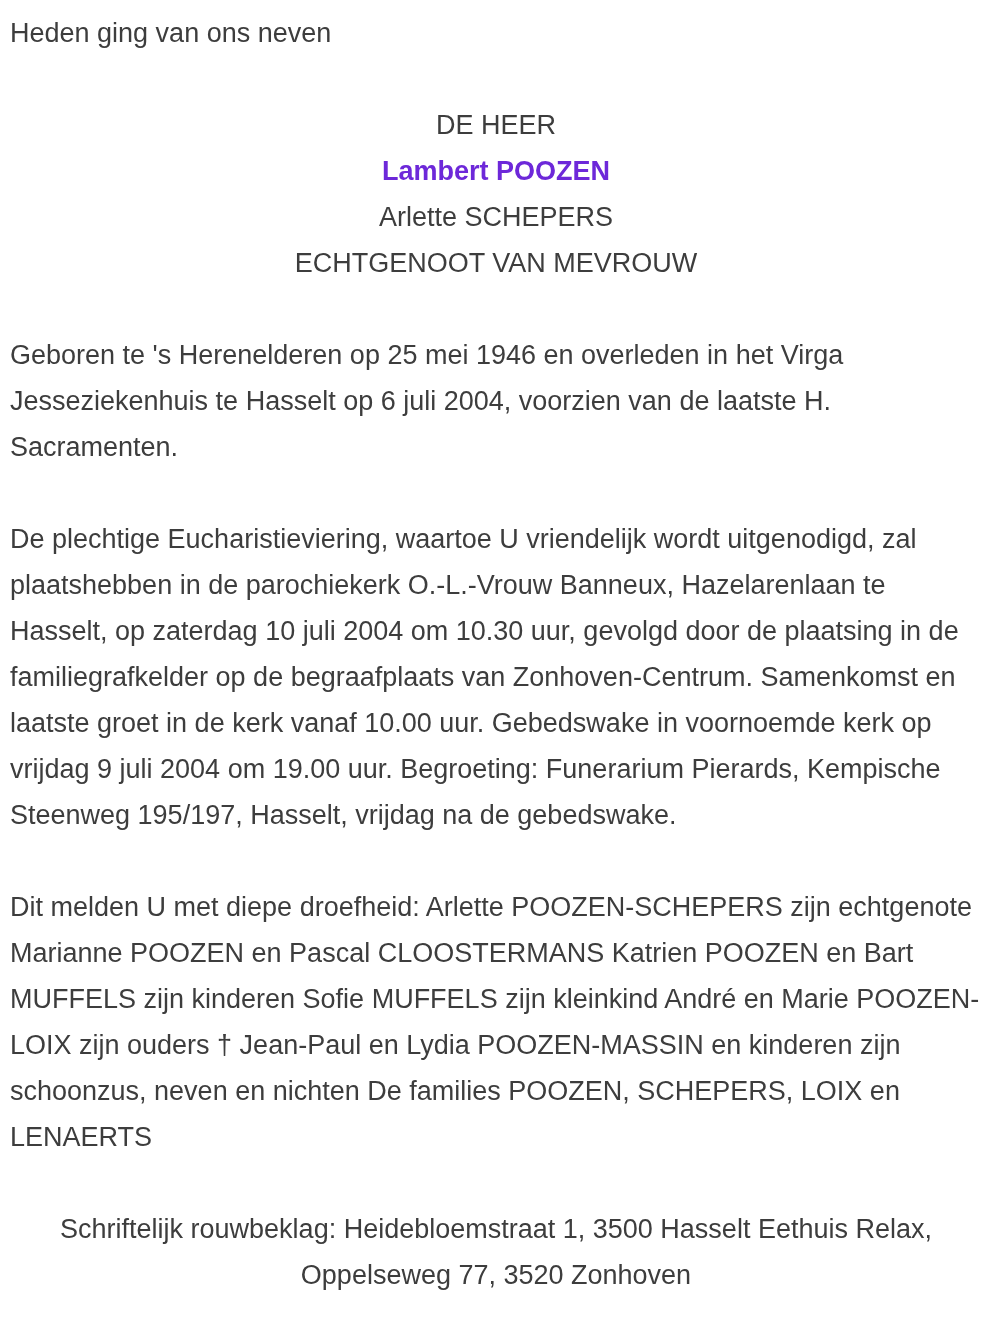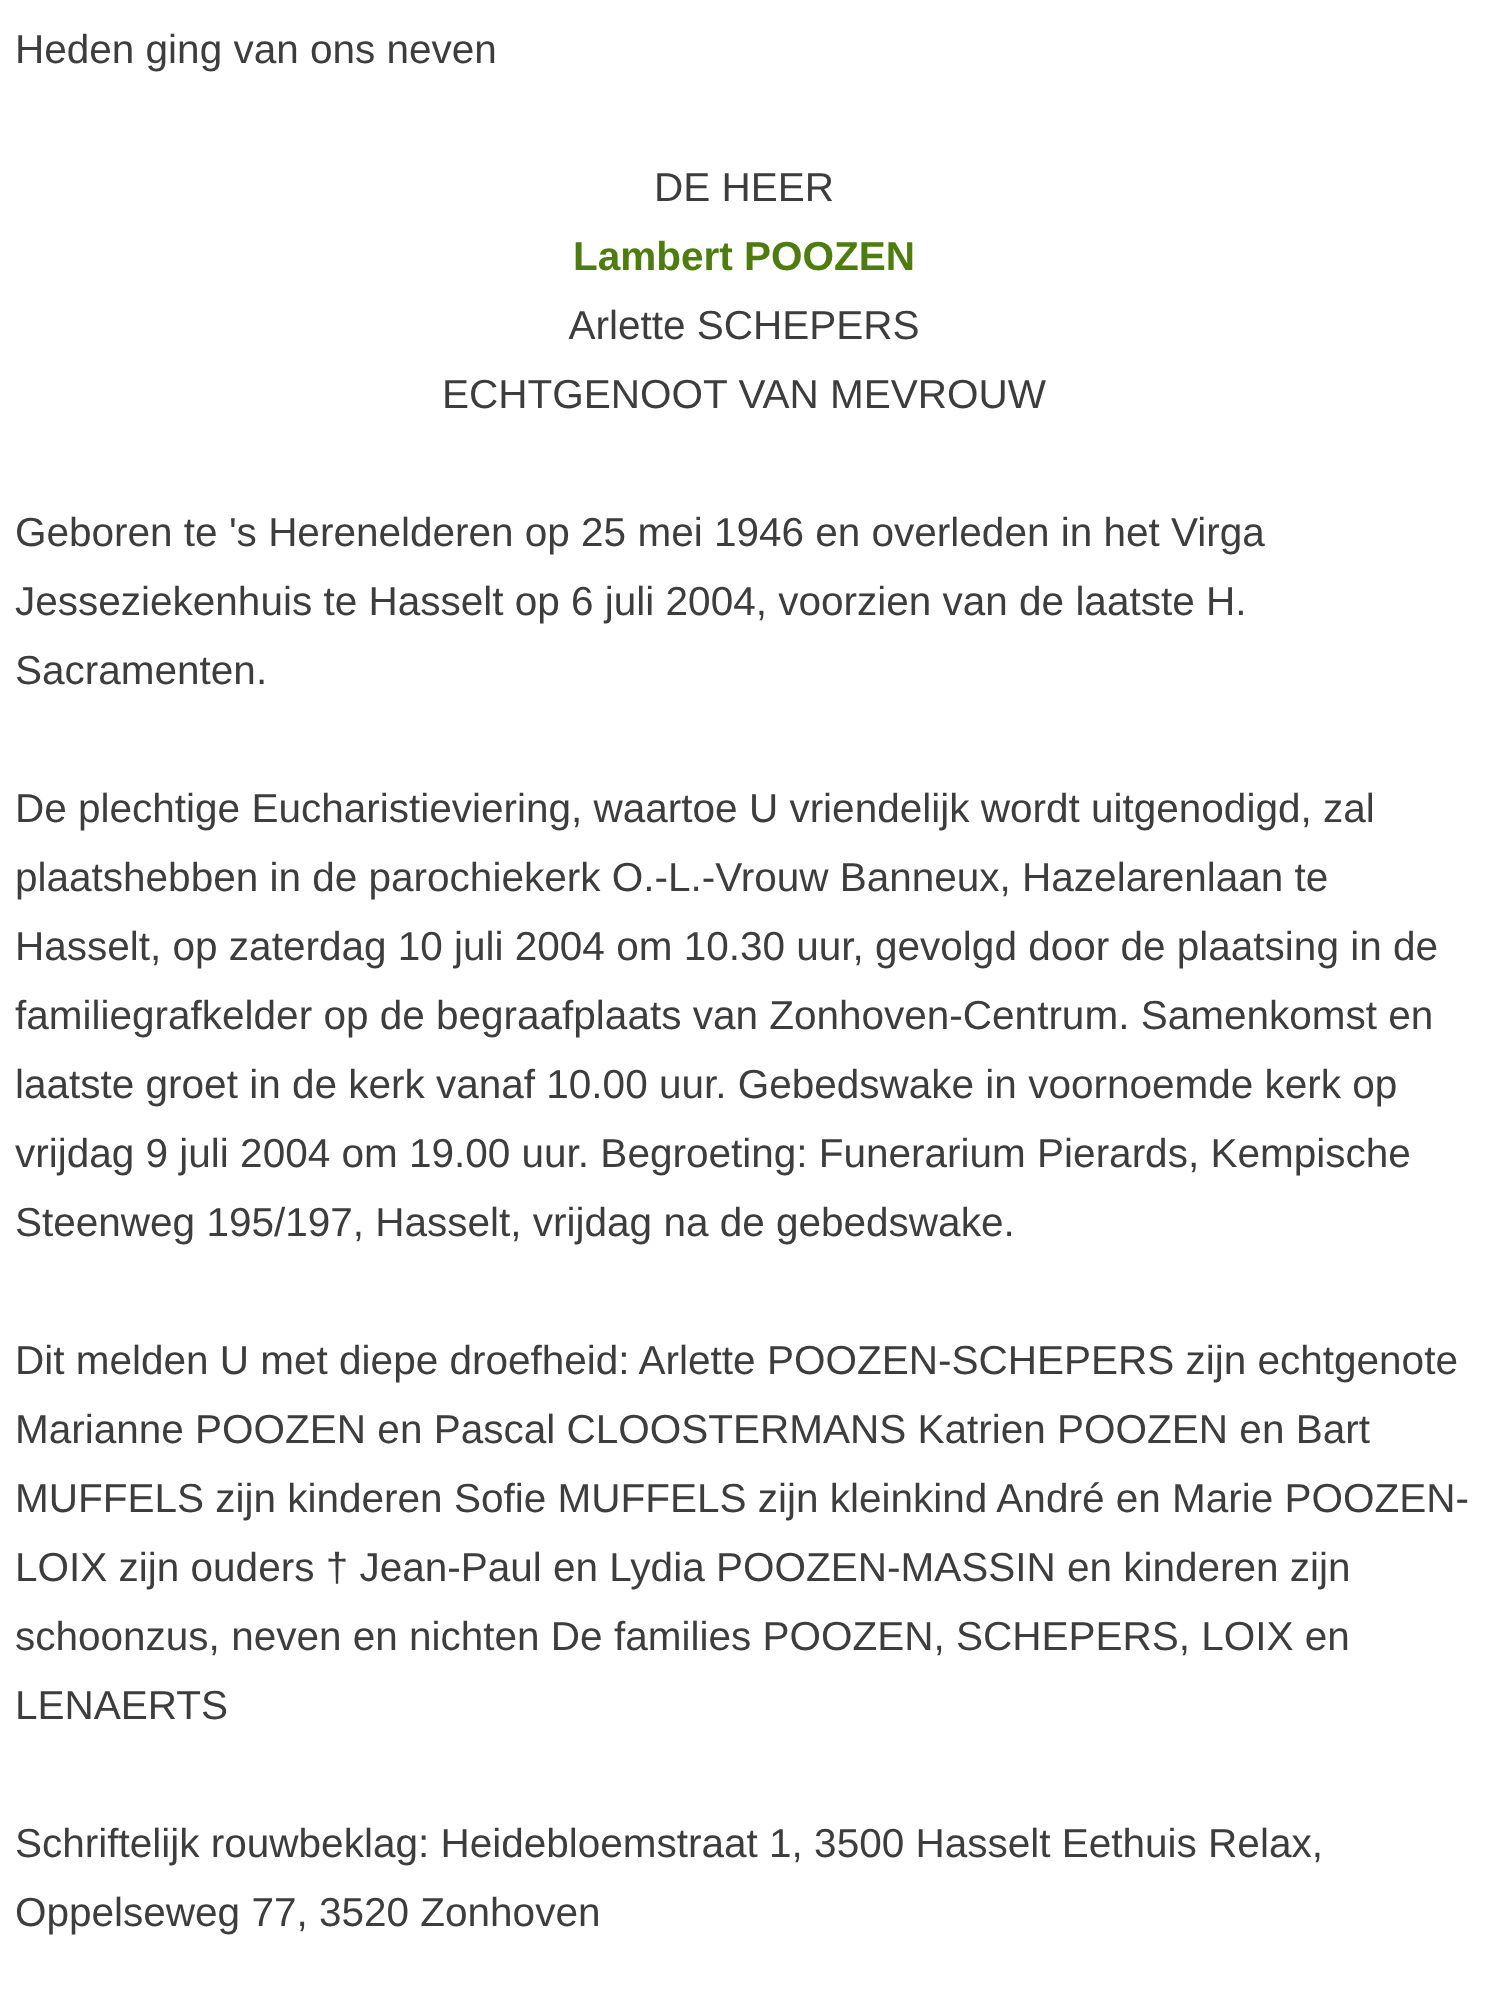--- a/index.html
+++ b/index.html
@@ -16,28 +16,29 @@
       font-size: 27px;
       line-height: 46px;
       padding: 10px 18px 0 10px;
       -webkit-font-smoothing: antialiased;
     }
     .para {
       margin: 0 0 46px 0;
     }
     .para:last-child {
       margin-bottom: 6px;
+      text-align: center;
     }
     .header-block div {
       display: block;
       text-align: center;
     }
     .deceased-name {
       font-weight: 700;
-      color: #4d7c0f;
+      color: #6d28d9;
     }
     .opening-line {
       margin-bottom: 46px;
     }
   </style>
 </head>
 <body>
 
 <main>
 

